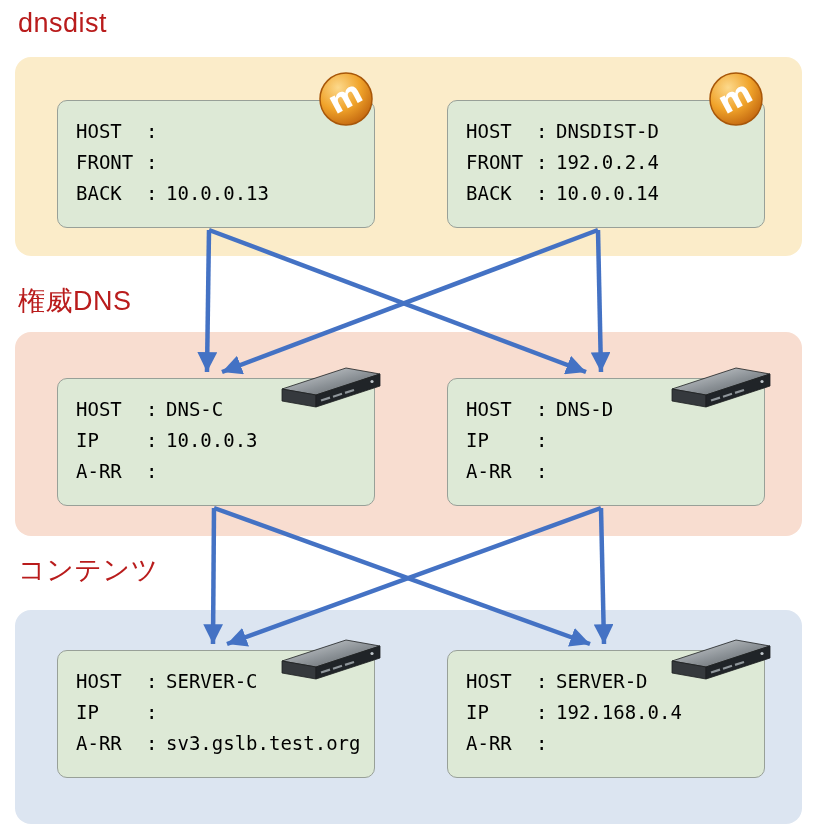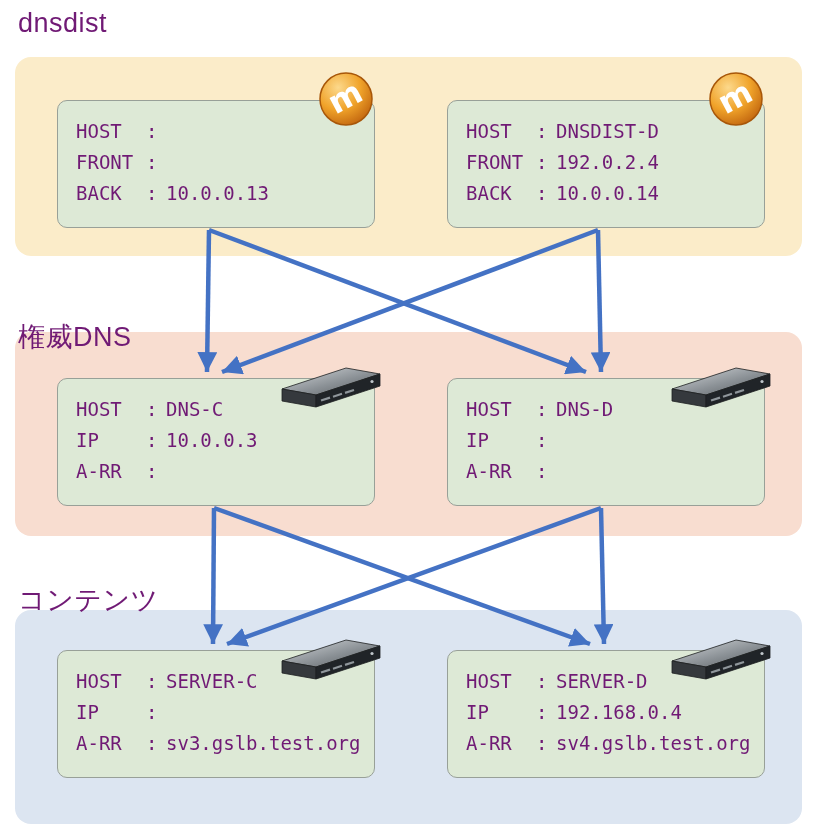--- a/index.html
+++ b/index.html
@@ -7,32 +7,32 @@
     position:relative;width:817px;height:838px;background:#ffffff;overflow:hidden;
     font-family:"Liberation Sans",sans-serif;
   }
   .tier-band{
     position:absolute;left:15px;width:787px;border-radius:16px;
   }
   #band-dnsdist{top:57px;height:199px;background:#FBECC9;}
   #band-auth{top:332px;height:204px;background:#F8DDD0;}
   #band-content{top:610px;height:214px;background:#DCE5F1;}
   .tier-label{
-    position:absolute;left:18px;font-size:27px;color:#701a75;letter-spacing:0.5px;
+    position:absolute;left:18px;font-size:27px;color:#b91c1c;letter-spacing:0.5px;
   }
   #label-dnsdist{top:8px;}
-  #label-auth{top:283px;margin-top:36px;}
-  #label-content{top:582px;}
+  #label-auth{top:283px;}
+  #label-content{top:552px;}
   .node{
     position:absolute;width:318px;height:128px;background:#DDE9D6;
     border:1px solid #98A098;border-radius:10px;box-sizing:border-box;
     padding:15px 0 0 18px;
   }
   .row{display:flex;line-height:31px;font-family:"DejaVu Sans Mono",monospace;
-    font-size:19px;color:#701a75;white-space:nowrap;}
+    font-size:19px;color:#000000;white-space:nowrap;}
   .row .k{display:inline-block;width:70px;}
   .row .c{display:inline-block;width:12px;}
   .row .v{margin-left:8px;}
   .node-icon{position:absolute;pointer-events:none;}
   .dnsdist-icon{top:-30px;right:0px;width:56px;height:56px;}
   .server-icon{top:-18px;right:-8px;width:102px;height:50px;}
   #arrows{position:absolute;left:0;top:0;width:817px;height:838px;pointer-events:none;}
   #hidden-defs{position:absolute;width:0;height:0;}
 </style>
 </head>
@@ -213,21 +213,20 @@
         <span class="v">SERVER-D</span>
     </div>
     <div class="row">
       <span class="k">IP</span>
         <span class="c">:</span>
         <span class="v">192.168.0.4</span>
     </div>
     <div class="row">
       <span class="k">A-RR</span>
         <span class="c">:</span>
-        <span class="v">sv4.gslb.test.org</span>
     </div>
   </div>
 
   <svg id="arrows">
     <g stroke="#4472C4" stroke-width="4.5" fill="none">
 
       <line x1="209" y1="230" x2="207" y2="372" marker-end="url(#arrowHead)"></line>
       <line x1="209" y1="230" x2="586" y2="372" marker-end="url(#arrowHead)"></line>
       <line x1="598" y1="230" x2="222" y2="372" marker-end="url(#arrowHead)"></line>
       <line x1="598" y1="230" x2="601" y2="372" marker-end="url(#arrowHead)"></line>

